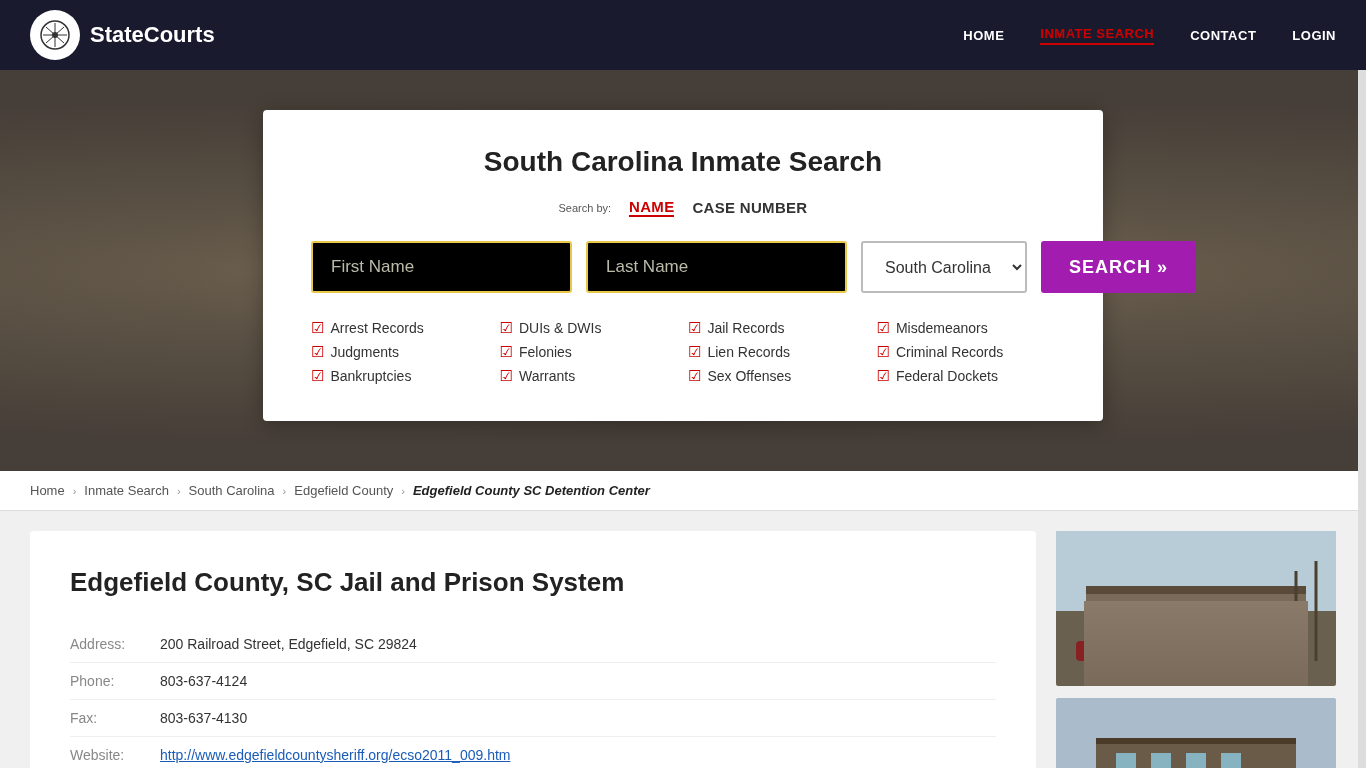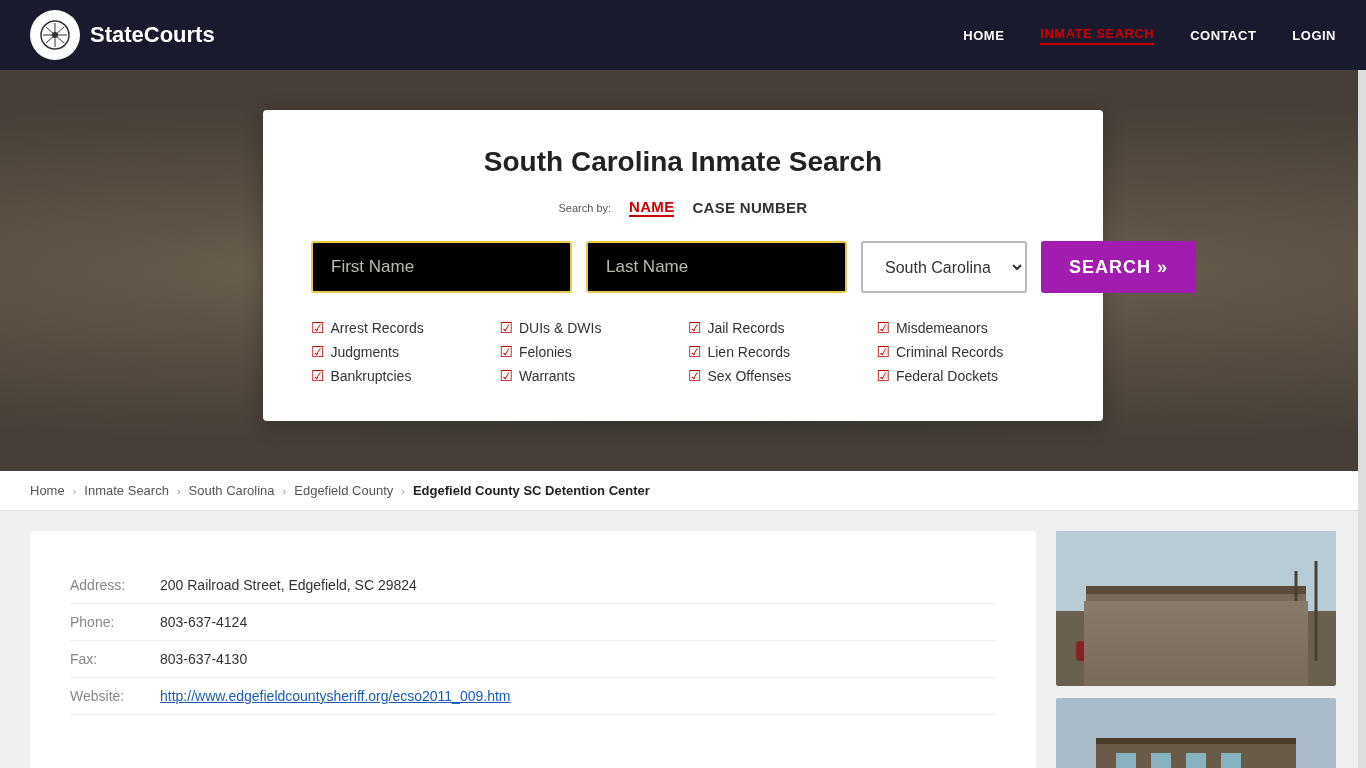--- a/index.html
+++ b/index.html
@@ -204,20 +204,21 @@
       cursor: pointer;
       text-decoration: none;
     }
     .breadcrumb-sep {
       color: #999;
       font-size: 11px;
     }
     .breadcrumb-current {
       color: #222;
       font-weight: bold;
+      font-style: italic;
     }
 
     
     .main-content {
       background: #f0f0f0;
       padding: 20px 30px;
       display: flex;
       gap: 20px;
     }
     .content-card {
@@ -424,20 +425,21 @@
   <span class="breadcrumb-sep">›</span>
   <a class="breadcrumb-link">South Carolina</a>
   <span class="breadcrumb-sep">›</span>
   <a class="breadcrumb-link">Edgefield County</a>
   <span class="breadcrumb-sep">›</span>
   <span class="breadcrumb-current">Edgefield County SC Detention Center</span>
 </div>
 
 <div class="main-content">
   <div class="content-card">
+    <h2 class="facility-title">Edgefield County, SC Jail and Prison System</h2>
 
     <div class="info-row">
       <span class="info-label">Address:</span>
       <span class="info-value">200 Railroad Street, Edgefield, SC 29824</span>
     </div>
     <div class="info-row">
       <span class="info-label">Phone:</span>
       <span class="info-value">803-637-4124</span>
     </div>
     <div class="info-row">

